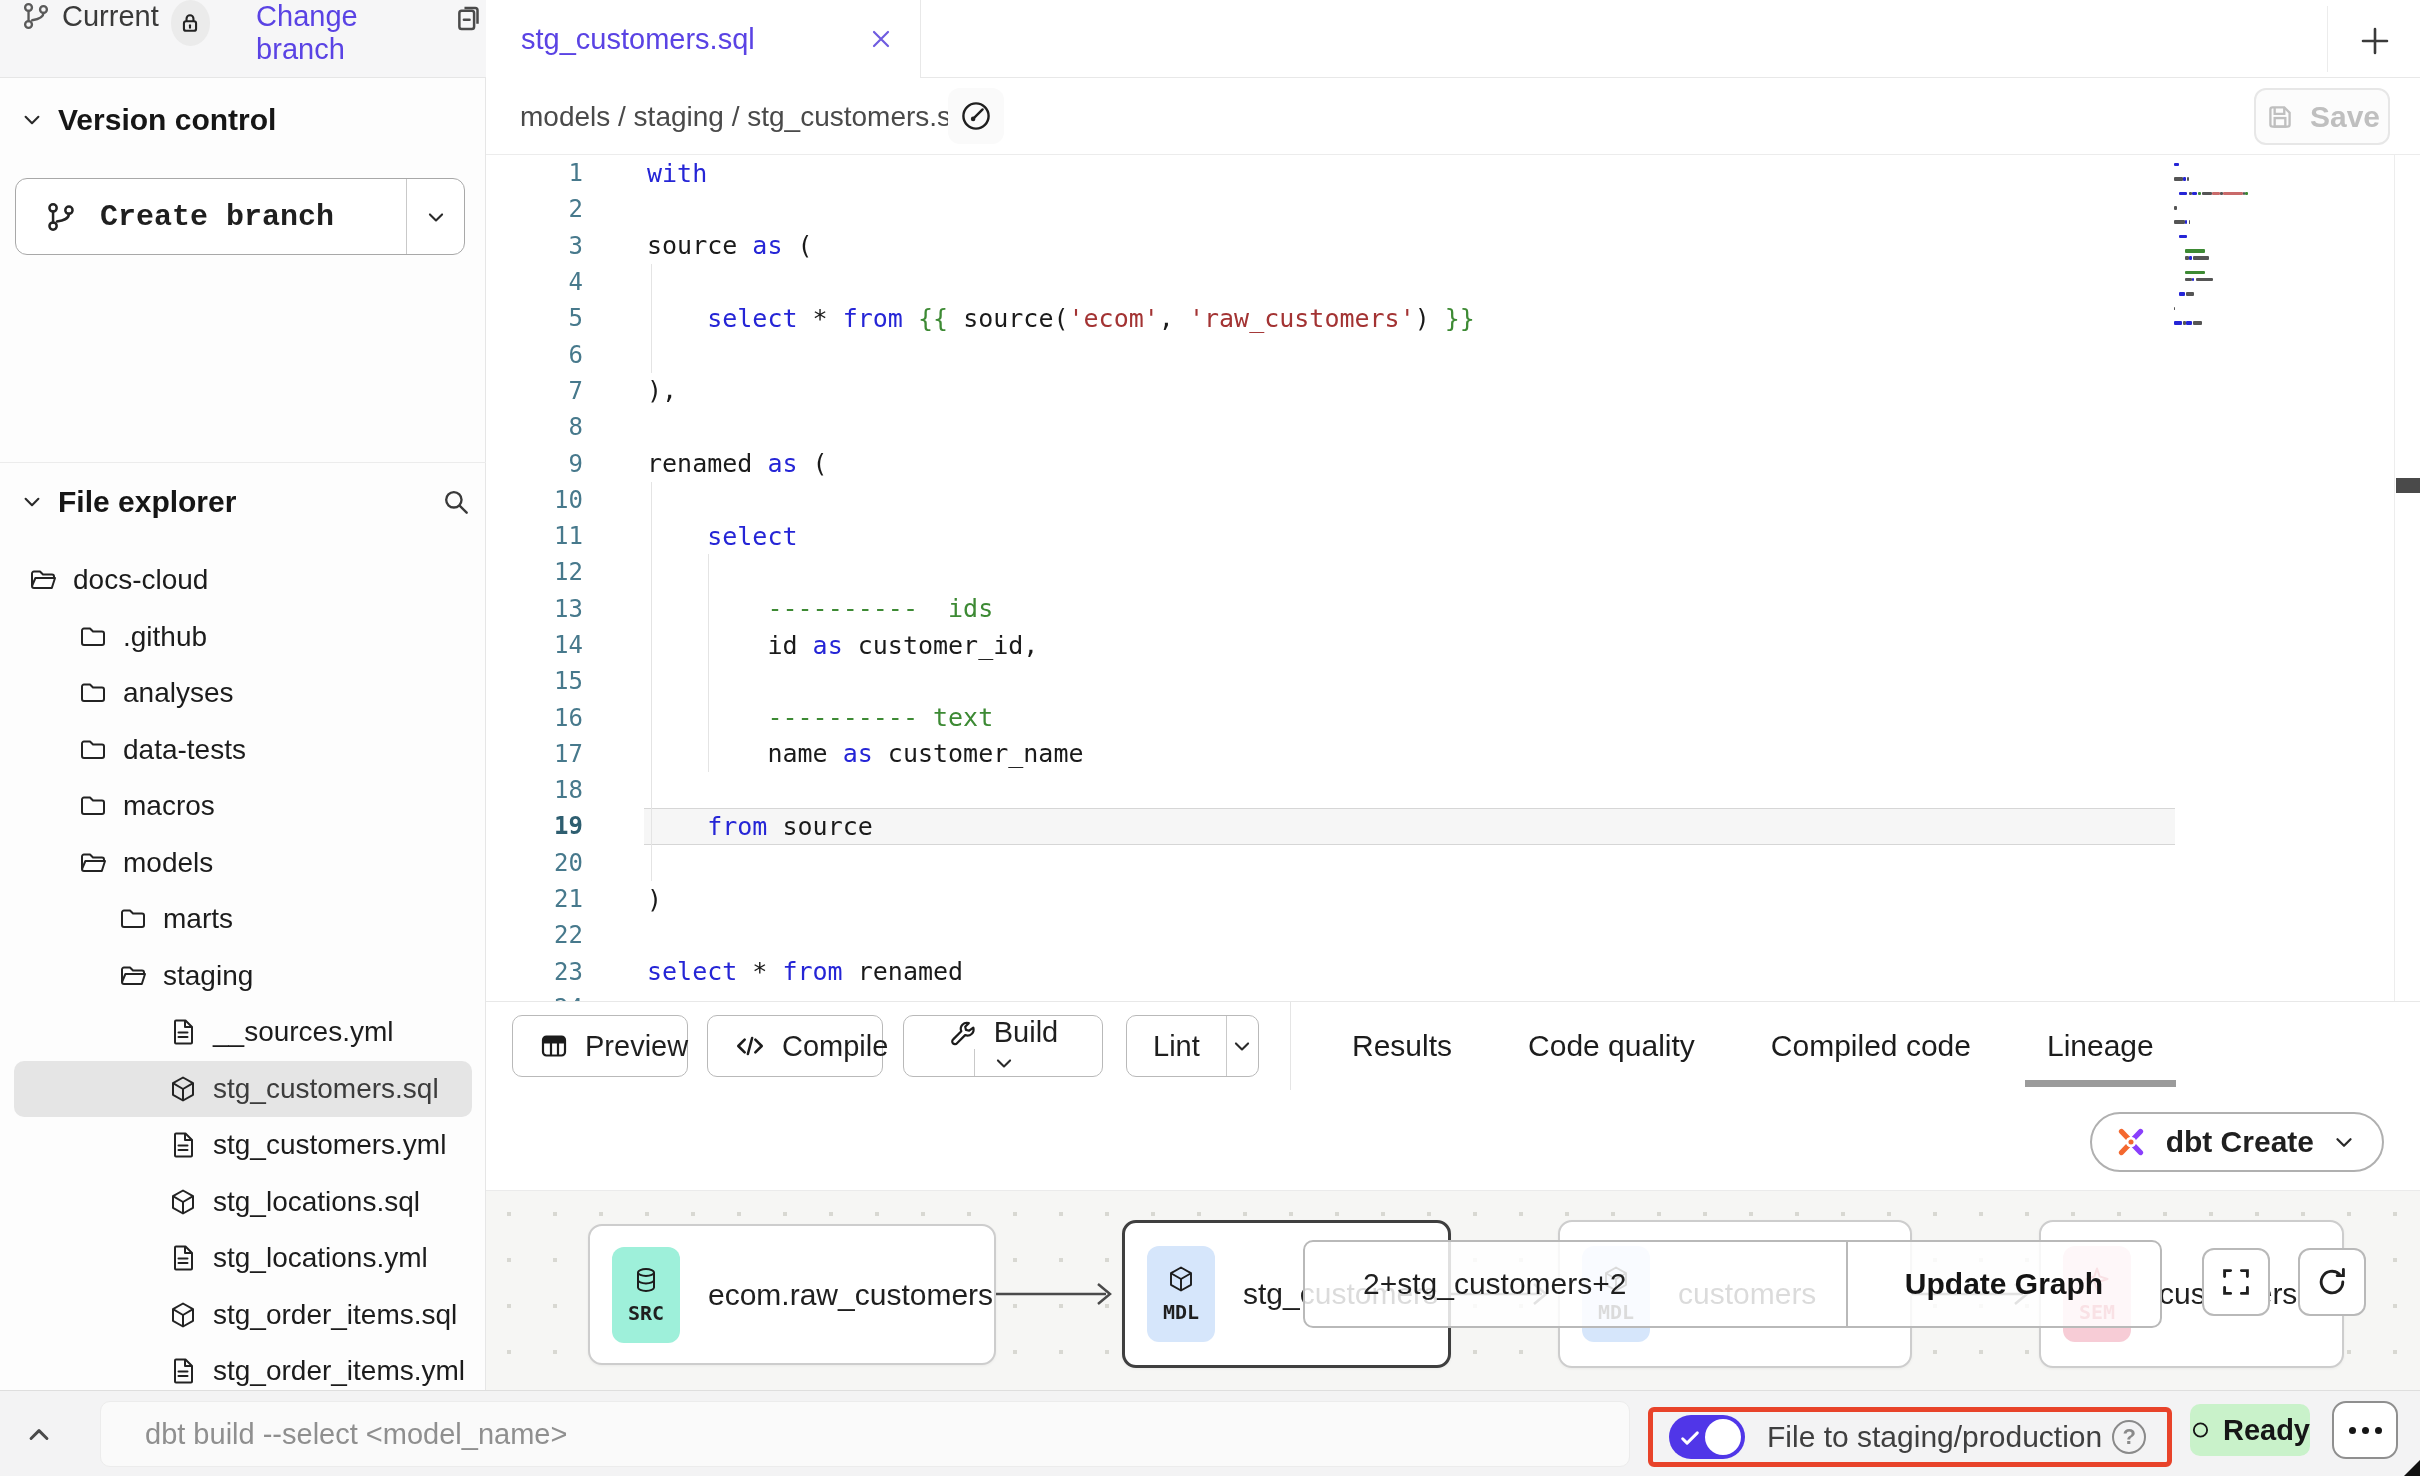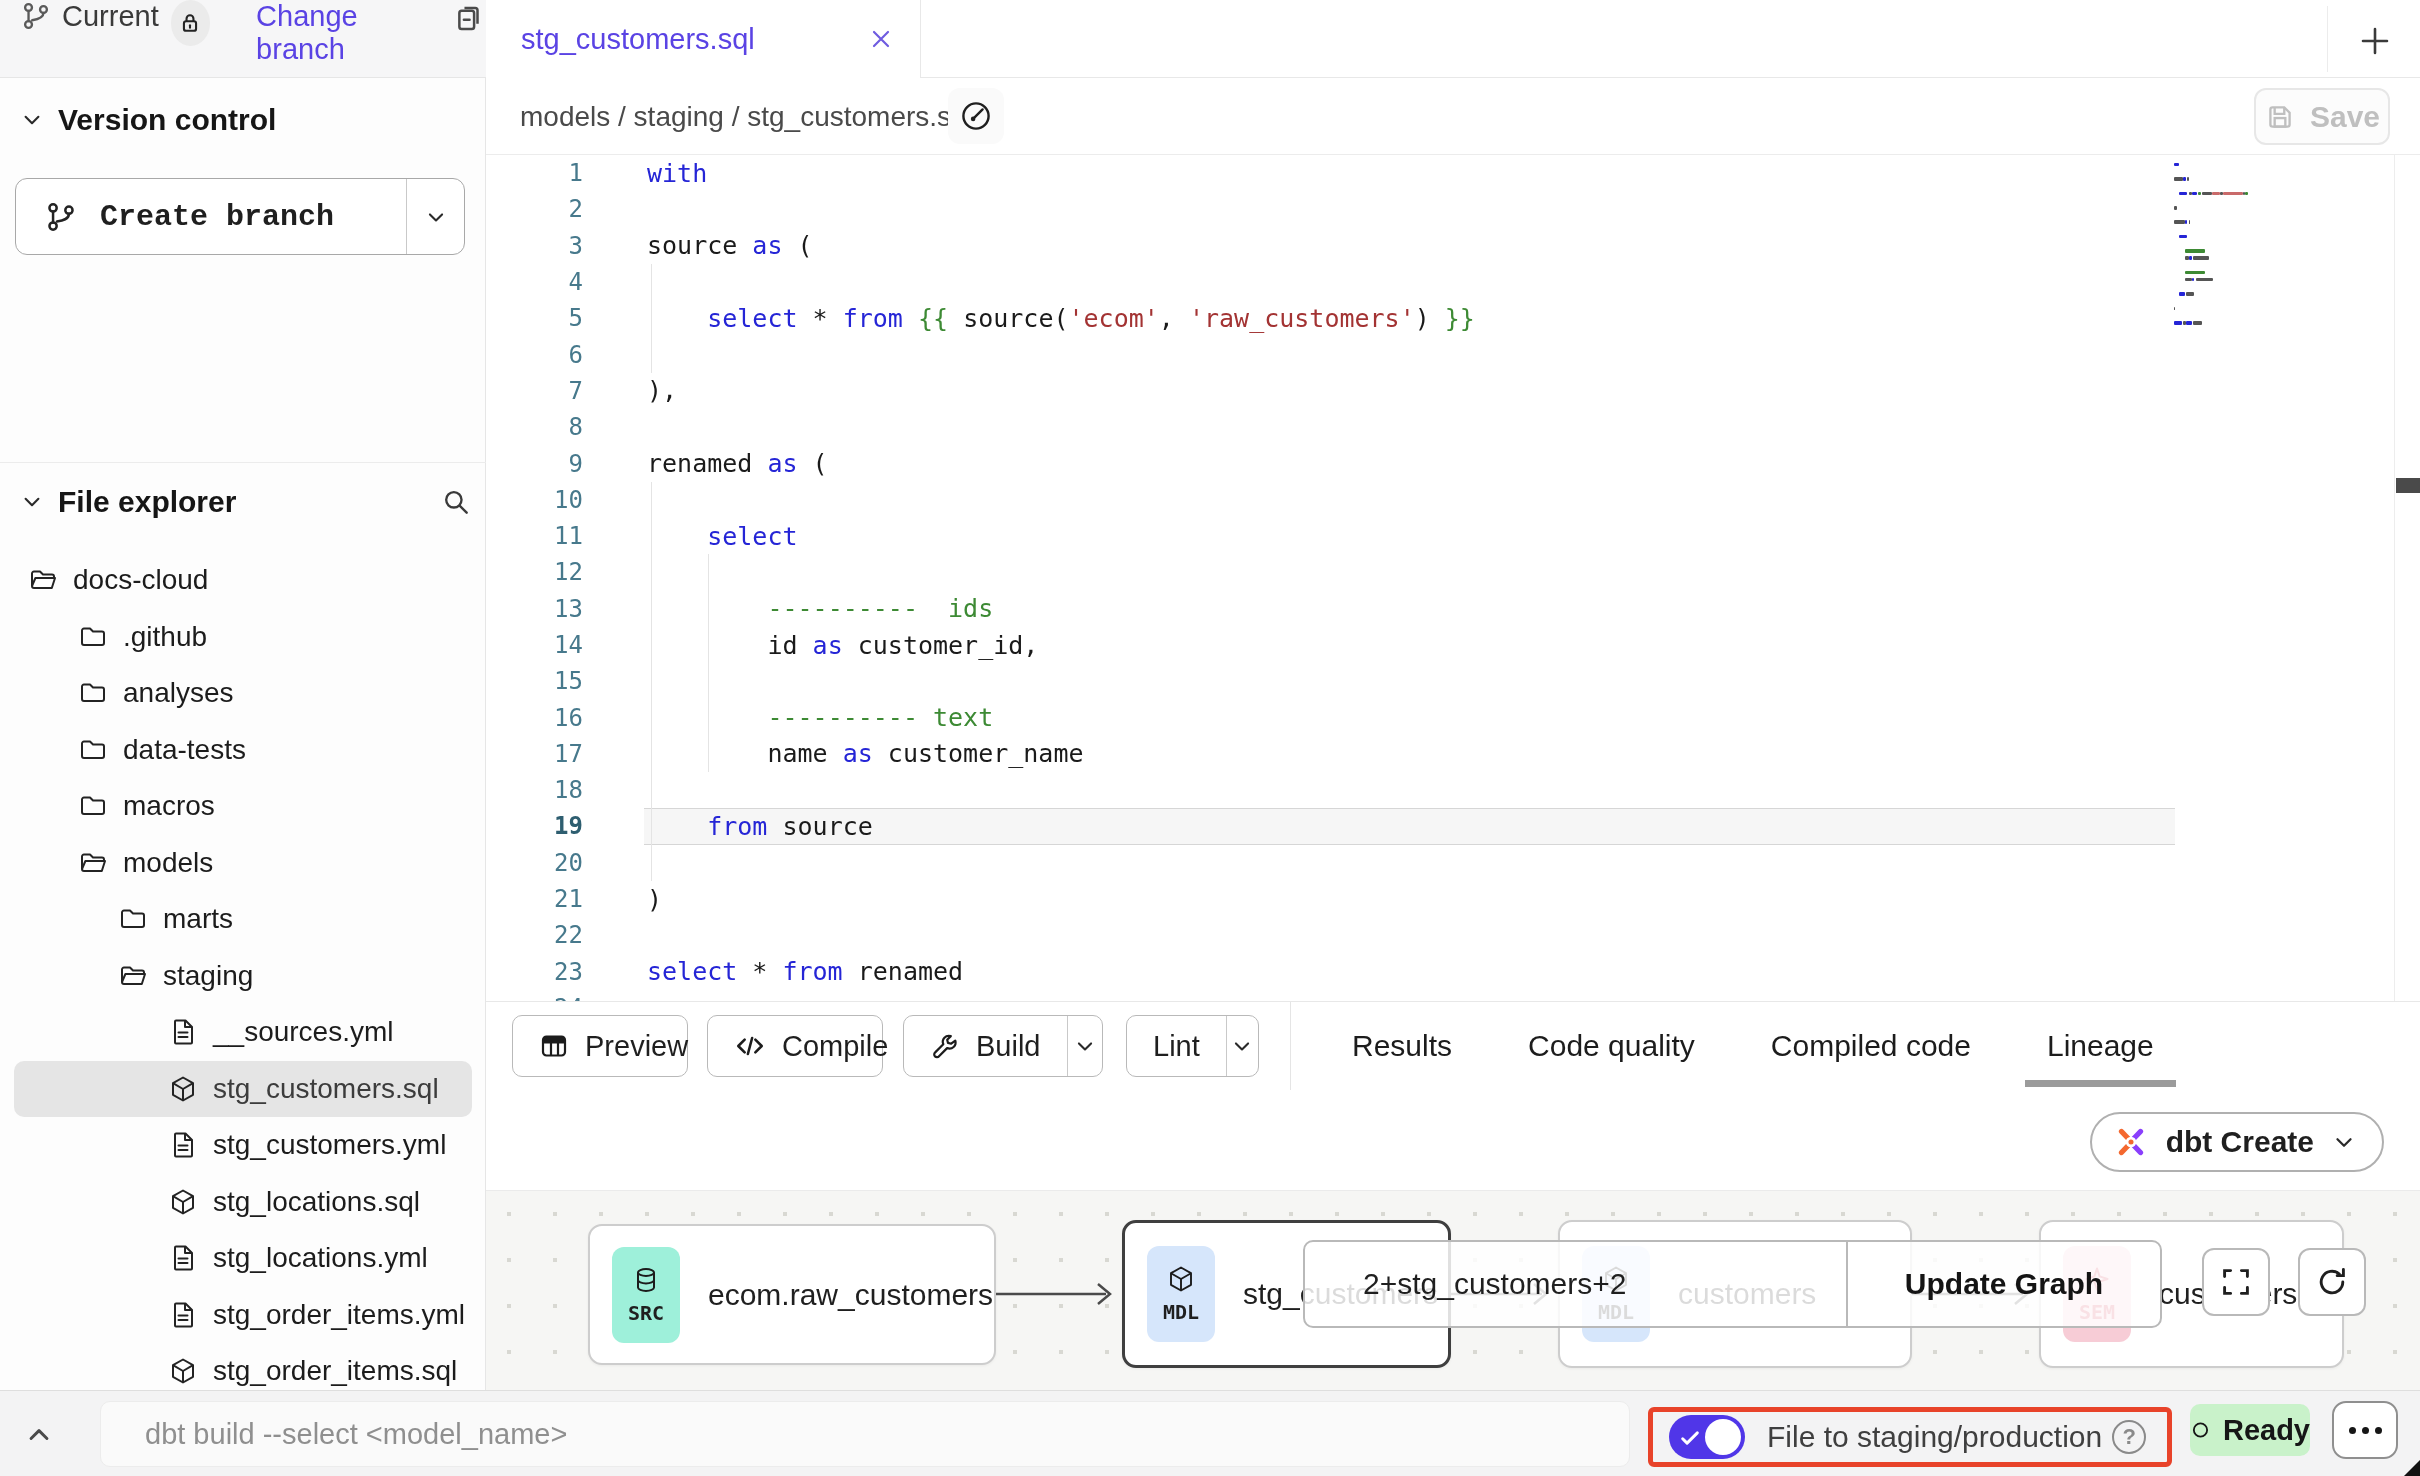--- a/index.html
+++ b/index.html
@@ -343,35 +343,35 @@
             <path d="M8 3.5h9.5L24 10v15.5a1 1 0 0 1-1 1H8a1 1 0 0 1-1-1v-21a1 1 0 0 1 1-1z"></path>
             <path d="M17 3.5V10h7"></path>
             <path d="M10.5 15.5h9M10.5 20h9" stroke-linecap="round"></path>
           </svg>
         </span>
         <span class="lbl">stg_locations.yml</span>
       </div>
       <div class="trow" style="padding-left: 168px;">
         <span class="ic">
           <svg width="30" height="30" viewBox="0 0 30 30" fill="none" stroke="#232323" stroke-width="2" stroke-linejoin="round">
+            <path d="M15 3.5l10 5.7v11.6l-10 5.7-10-5.7V9.2l10-5.7z"></path>
+            <path d="M15 15l10-5.8M15 15L5 9.2M15 15v11.5"></path>
+          </svg>
+        </span>
+        <span class="lbl">stg_order_items.sql</span>
+      </div>
+      <div class="trow" style="padding-left: 168px;">
+        <span class="ic">
+          <svg width="30" height="30" viewBox="0 0 30 30" fill="none" stroke="#232323" stroke-width="2" stroke-linejoin="round">
             <path d="M8 3.5h9.5L24 10v15.5a1 1 0 0 1-1 1H8a1 1 0 0 1-1-1v-21a1 1 0 0 1 1-1z"></path>
             <path d="M17 3.5V10h7"></path>
             <path d="M10.5 15.5h9M10.5 20h9" stroke-linecap="round"></path>
           </svg>
         </span>
         <span class="lbl">stg_order_items.yml</span>
-      </div>
-      <div class="trow" style="padding-left: 168px;">
-        <span class="ic">
-          <svg width="30" height="30" viewBox="0 0 30 30" fill="none" stroke="#232323" stroke-width="2" stroke-linejoin="round">
-            <path d="M15 3.5l10 5.7v11.6l-10 5.7-10-5.7V9.2l10-5.7z"></path>
-            <path d="M15 15l10-5.8M15 15L5 9.2M15 15v11.5"></path>
-          </svg>
-        </span>
-        <span class="lbl">stg_order_items.sql</span>
       </div>
     </div>
 
   <div class="abs crumbrow">
     <div class="crumb">models / staging / stg_customers.sql</div>
     <div class="gauge-wrap">
       <svg width="36" height="36" viewBox="0 0 30 30" fill="none" stroke="#1f1f1f" stroke-width="2">
         <circle cx="15" cy="15" r="10.5"></circle>
           <path d="M20.5 9.5L13.2 16.8" stroke-linecap="round"></path>
           <circle cx="12.6" cy="17.4" r="1.9" fill="#1f1f1f" stroke="none"></circle>
@@ -527,21 +527,21 @@
       <div class="seg">
         <span>
           <svg width="32" height="32" viewBox="0 0 30 30" fill="none" stroke="#1c1c1c" stroke-width="2.4" stroke-linecap="round" stroke-linejoin="round">
               <path d="M10 9l-6 6 6 6M20 9l6 6-6 6"></path>
               <path d="M17 7.5l-4 15"></path>
             </svg>
         </span>
         <span class="lbl">Compile</span>
       </div>
     </div>
-    <div class="tbtn" style="left:417px;width:200px;">
+    <div class="tbtn" style="left:417px;width:200px;flex-direction:column;">
       <div class="seg" style="flex:1">
         <span>
           <svg width="30" height="30" viewBox="0 0 30 30" fill="none" stroke="#1c1c1c" stroke-width="2.2" stroke-linejoin="round">
             <path d="M25.3 9.6a6.1 6.1 0 0 1-8.2 7.5L9 25.2a2.7 2.7 0 1 1-3.8-3.8l8.1-8.1a6.1 6.1 0 0 1 7.5-8.2l-3.6 3.6.8 3.2 3.2.8 4.1-3.1z"></path>
           </svg>
         </span>
         <span class="lbl">Build</span>
       </div>
       <div class="caret-seg">
         <svg width="26" height="26" viewBox="0 0 30 30">

